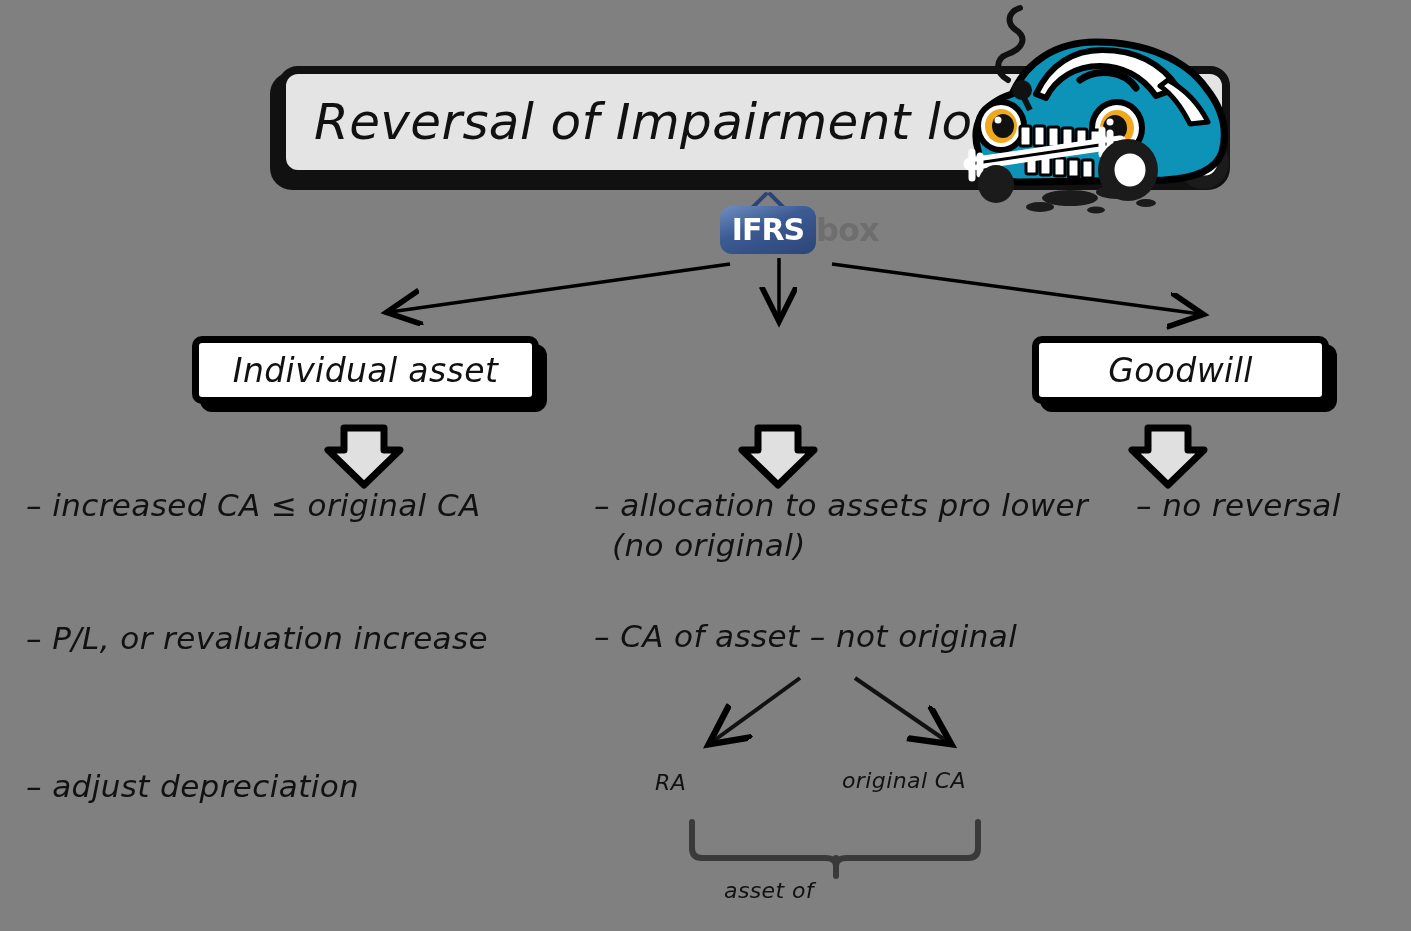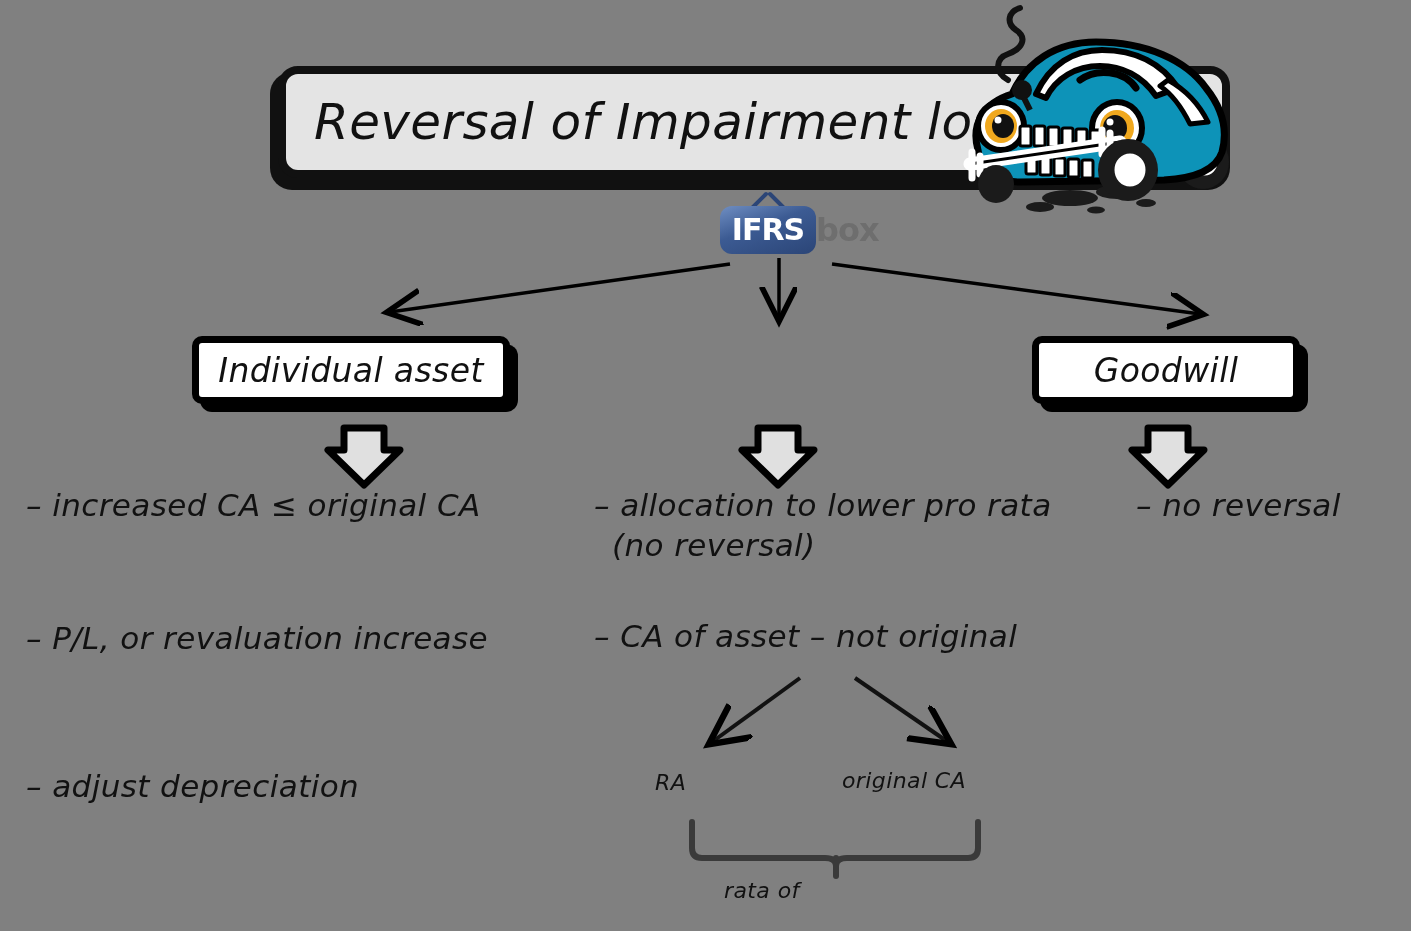--- a/index.html
+++ b/index.html
@@ -53,21 +53,21 @@
     color:#fff;font-weight:bold;font-size:30px;letter-spacing:-1px;
     font-family:"DejaVu Sans", sans-serif;line-height:1;
   }
   .logo-box{
     position:absolute;left:104px;top:22px;
     color:#6e6e6e;font-weight:bold;font-size:32px;letter-spacing:-1px;
     font-family:"DejaVu Sans", sans-serif;line-height:1;
   }
 
   
-  .cat{position:absolute;}
+  .cat{position:absolute;padding-left:29px;}
   .cat .sh{position:absolute;left:8px;top:8px;width:100%;height:100%;background:#000;border-radius:12px;}
   .cat .bx{
     position:absolute;left:0;top:0;width:100%;height:100%;
     background:#fff;border:7px solid #000;border-radius:10px;box-sizing:border-box;
     display:flex;align-items:center;justify-content:center;
   }
   .cat .lb{font-size:33px;color:#111;font-style:italic;font-family:"DejaVu Sans", sans-serif;}
 
   
   .line{position:absolute;font-size:31px;}
@@ -204,30 +204,30 @@
       <path d="M344 428 L 384 428 L 384 450 L 400 450 L 364 485 L 328 450 L 344 450 Z" fill="#e0e0e0"></path>
       <path d="M758 428 L 798 428 L 798 450 L 814 450 L 778 485 L 742 450 L 758 450 Z" fill="#e0e0e0"></path>
       <path d="M1148 428 L 1188 428 L 1188 450 L 1204 450 L 1168 485 L 1132 450 L 1148 450 Z" fill="#e0e0e0"></path>
     </g>
   </svg>
 
   <div class="line hand" style="left:26px;top:487px;">– increased CA ≤ original CA</div>
   <div class="line hand" style="left:26px;top:620px;">– P/L, or revaluation increase</div>
   <div class="line hand" style="left:26px;top:744px;margin-top:24px;">– adjust depreciation</div>
 
-  <div class="line hand" style="left:594px;top:487px;">– allocation to lower pro rata</div>
-  <div class="line hand" style="left:612px;top:527px;">(no reversal)</div>
+  <div class="line hand" style="left:594px;top:487px;">– allocation to assets pro lower</div>
+  <div class="line hand" style="left:612px;top:527px;">(no original)</div>
   <div class="line hand" style="left:594px;top:618px;">– CA of asset – not original</div>
 
   <div class="line hand" style="left:1136px;top:487px;">– no reversal</div>
 
   <div class="small hand" style="left:655px;top:770px;">RA</div>
   <div class="small hand" style="left:842px;top:768px;">original CA</div>
 
   <svg style="position:absolute;left:0;top:0;width:1411px;height:931px;pointer-events:none;">
     <path d="M692 822 L 692 848 Q 692 858 702 858 L 825 858 Q 836 858 836 866
              Q 836 858 847 858 L 968 858 Q 978 858 978 848 L 978 822" fill="none" stroke="#3a3a3a" stroke-width="6" stroke-linecap="round"></path>
     <path d="M836 858 L 836 876" stroke="#3a3a3a" stroke-width="6" stroke-linecap="round"></path>
   </svg>
 
-  <div class="small hand" style="left:724px;top:878px;">rata of</div>
+  <div class="small hand" style="left:724px;top:878px;">asset of</div>
 
 </div>
 
 </body></html>

